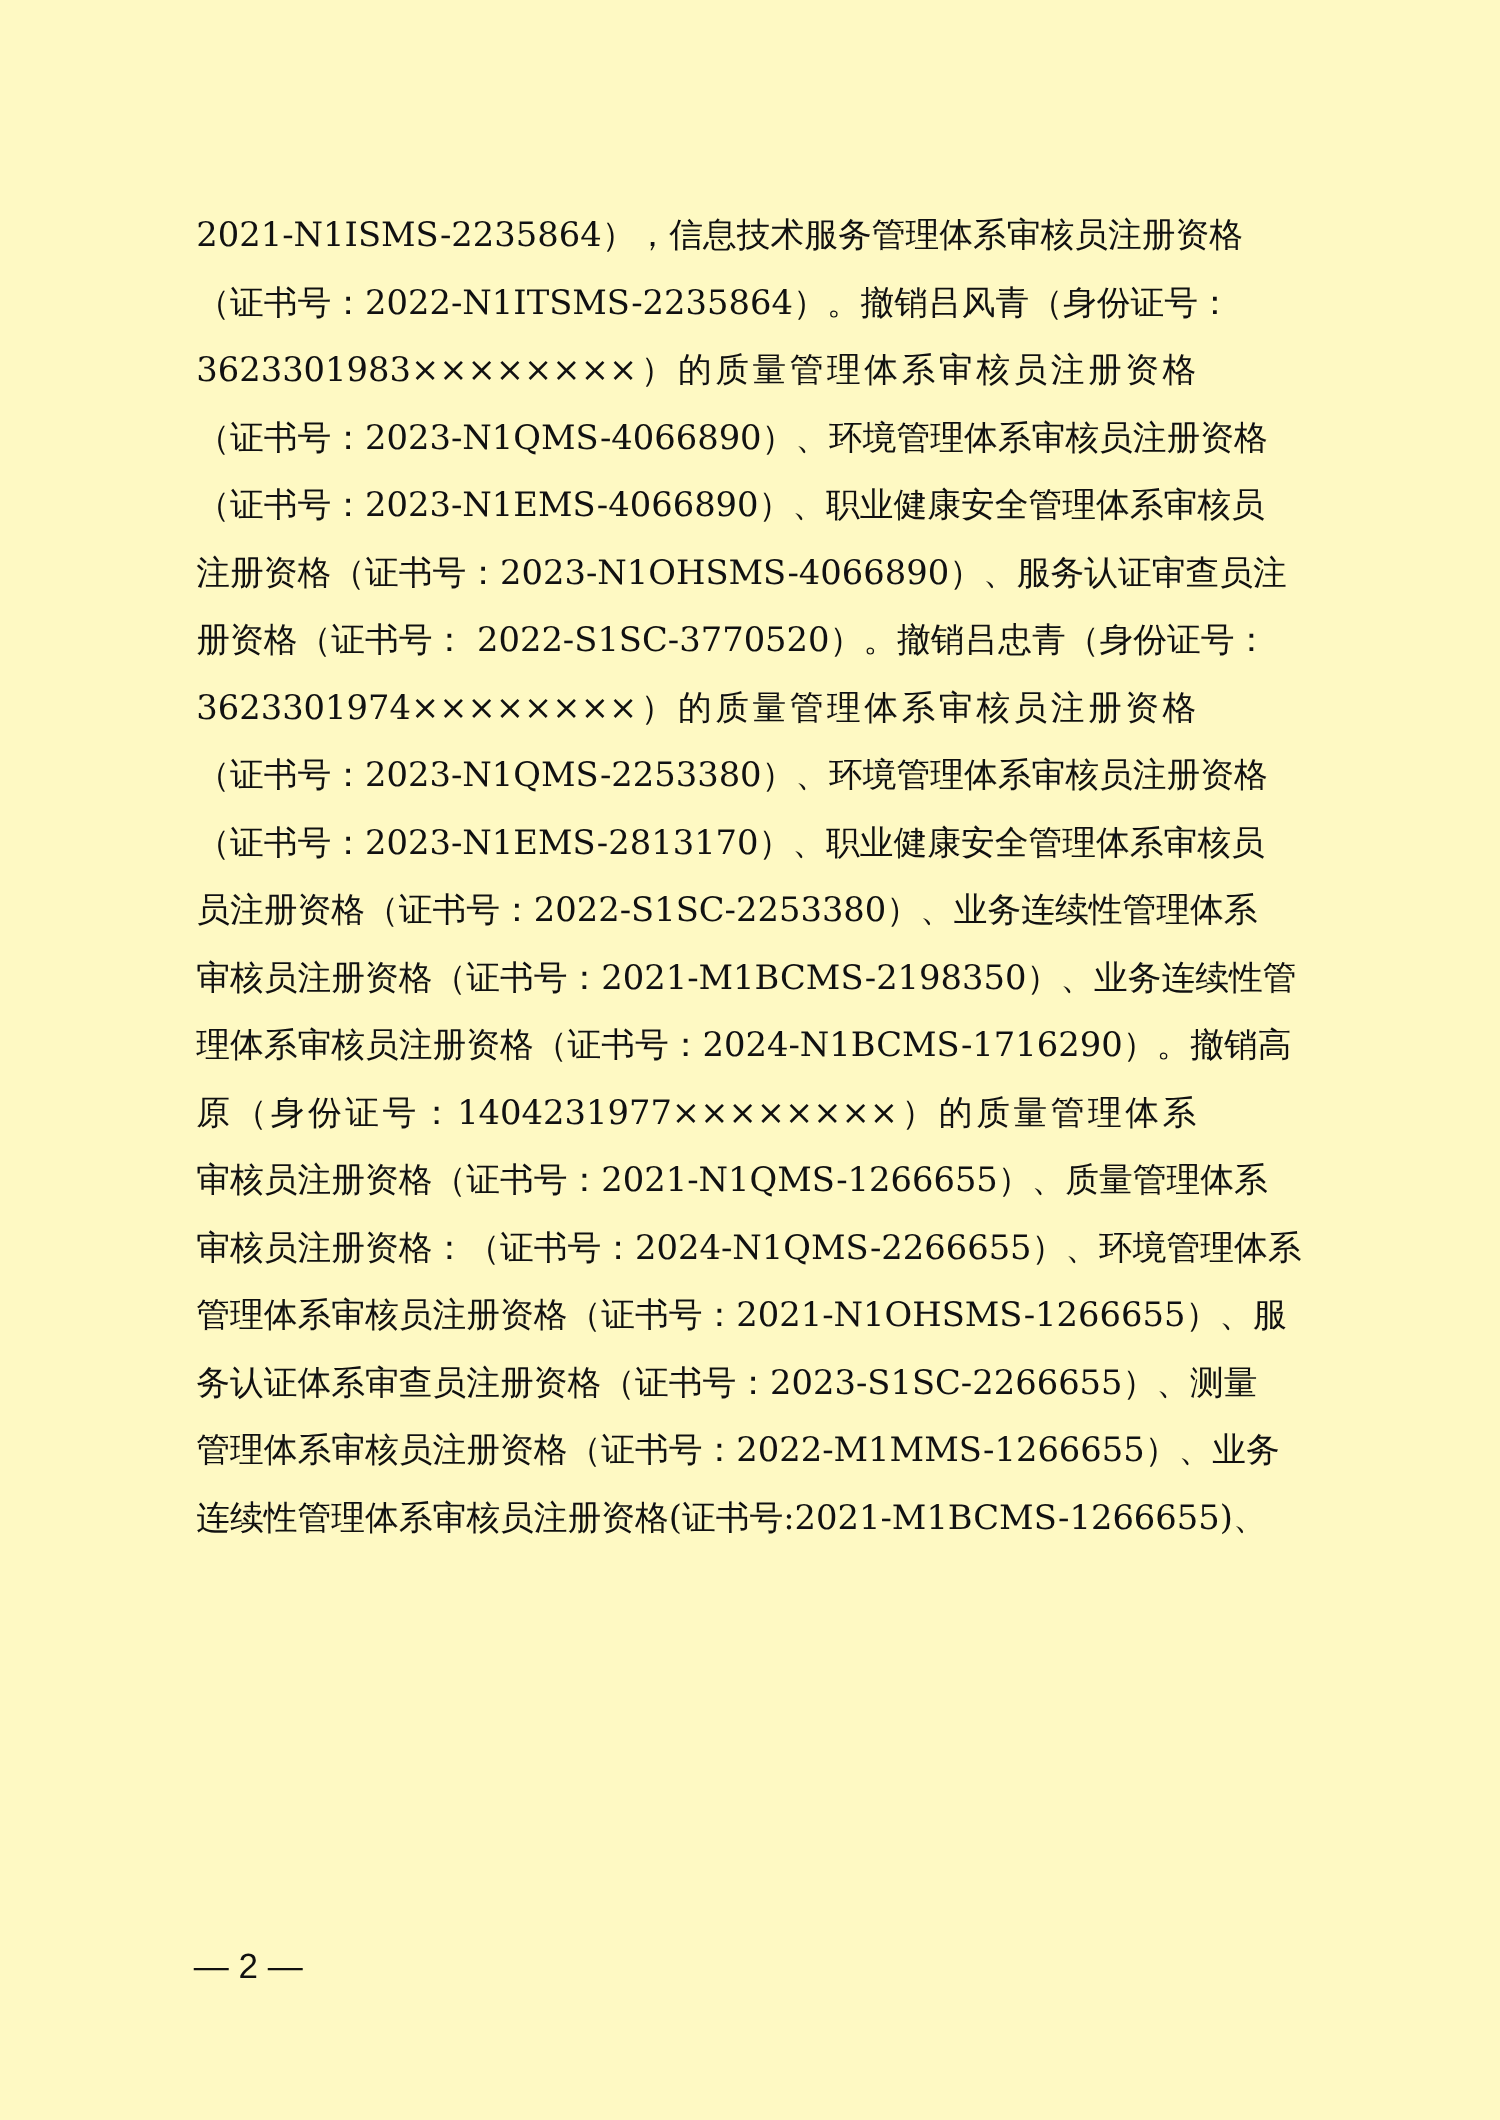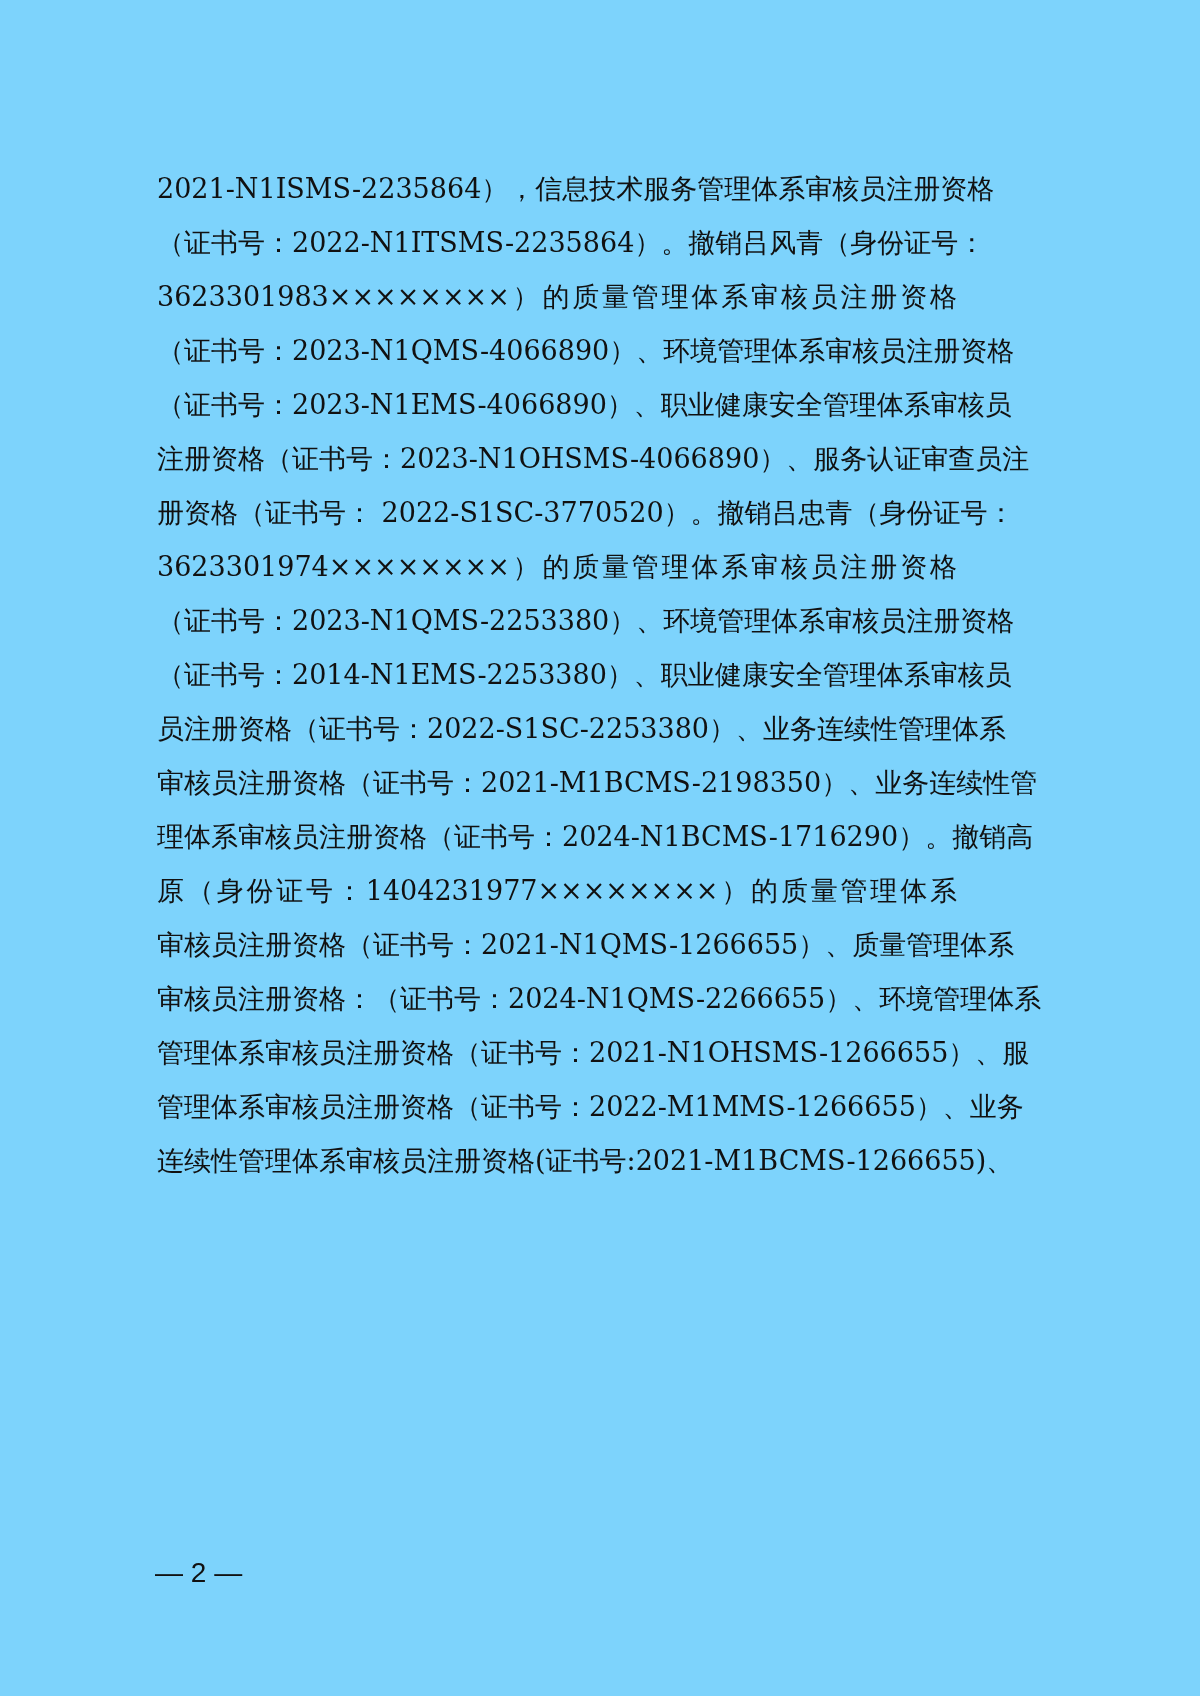--- a/index.html
+++ b/index.html
@@ -14,21 +14,21 @@
       overflow: hidden;
       font-family: "DejaVu Serif", "Liberation Serif", serif;
       color: #111111;
     }
     .page {
       position: absolute;
       left: 0;
       top: 0;
       width: 1200px;
       height: 1696px;
-      background: #7dd3fc;
+      background: #fef9c3;
     }
     .body-text {
       position: absolute;
       left: 157px;
       top: 162px;
       width: 800px;
     }
     .line {
       height: 54px;
       line-height: 54px;
@@ -60,26 +60,27 @@
   <div class="body-text">
     <div class="line">2021-N1ISMS-2235864），信息技术服务管理体系审核员注册资格</div>
     <div class="line">（证书号：2022-N1ITSMS-2235864）。撤销吕风青（身份证号：</div>
     <div class="line">3623301983××××××××）的质量管理体系审核员注册资格</div>
     <div class="line">（证书号：2023-N1QMS-4066890）、环境管理体系审核员注册资格</div>
     <div class="line">（证书号：2023-N1EMS-4066890）、职业健康安全管理体系审核员</div>
     <div class="line">注册资格（证书号：2023-N1OHSMS-4066890）、服务认证审查员注</div>
     <div class="line">册资格（证书号： 2022-S1SC-3770520）。撤销吕忠青（身份证号：</div>
     <div class="line">3623301974××××××××）的质量管理体系审核员注册资格</div>
     <div class="line">（证书号：2023-N1QMS-2253380）、环境管理体系审核员注册资格</div>
-    <div class="line">（证书号：2014-N1EMS-2253380）、职业健康安全管理体系审核员</div>
+    <div class="line">（证书号：2023-N1EMS-2813170）、职业健康安全管理体系审核员</div>
     <div class="line">员注册资格（证书号：2022-S1SC-2253380）、业务连续性管理体系</div>
     <div class="line">审核员注册资格（证书号：2021-M1BCMS-2198350）、业务连续性管</div>
     <div class="line">理体系审核员注册资格（证书号：2024-N1BCMS-1716290）。撤销高</div>
     <div class="line">原（身份证号：1404231977××××××××）的质量管理体系</div>
     <div class="line">审核员注册资格（证书号：2021-N1QMS-1266655）、质量管理体系</div>
     <div class="line">审核员注册资格：（证书号：2024-N1QMS-2266655）、环境管理体系</div>
     <div class="line">管理体系审核员注册资格（证书号：2021-N1OHSMS-1266655）、服</div>
+    <div class="line">务认证体系审查员注册资格（证书号：2023-S1SC-2266655）、测量</div>
     <div class="line">管理体系审核员注册资格（证书号：2022-M1MMS-1266655）、业务</div>
     <div class="line">连续性管理体系审核员注册资格(证书号:2021-M1BCMS-1266655)、</div>
   </div>
 
   <div class="page-number">— 2 —</div>
 </div>
 
 </body></html>

